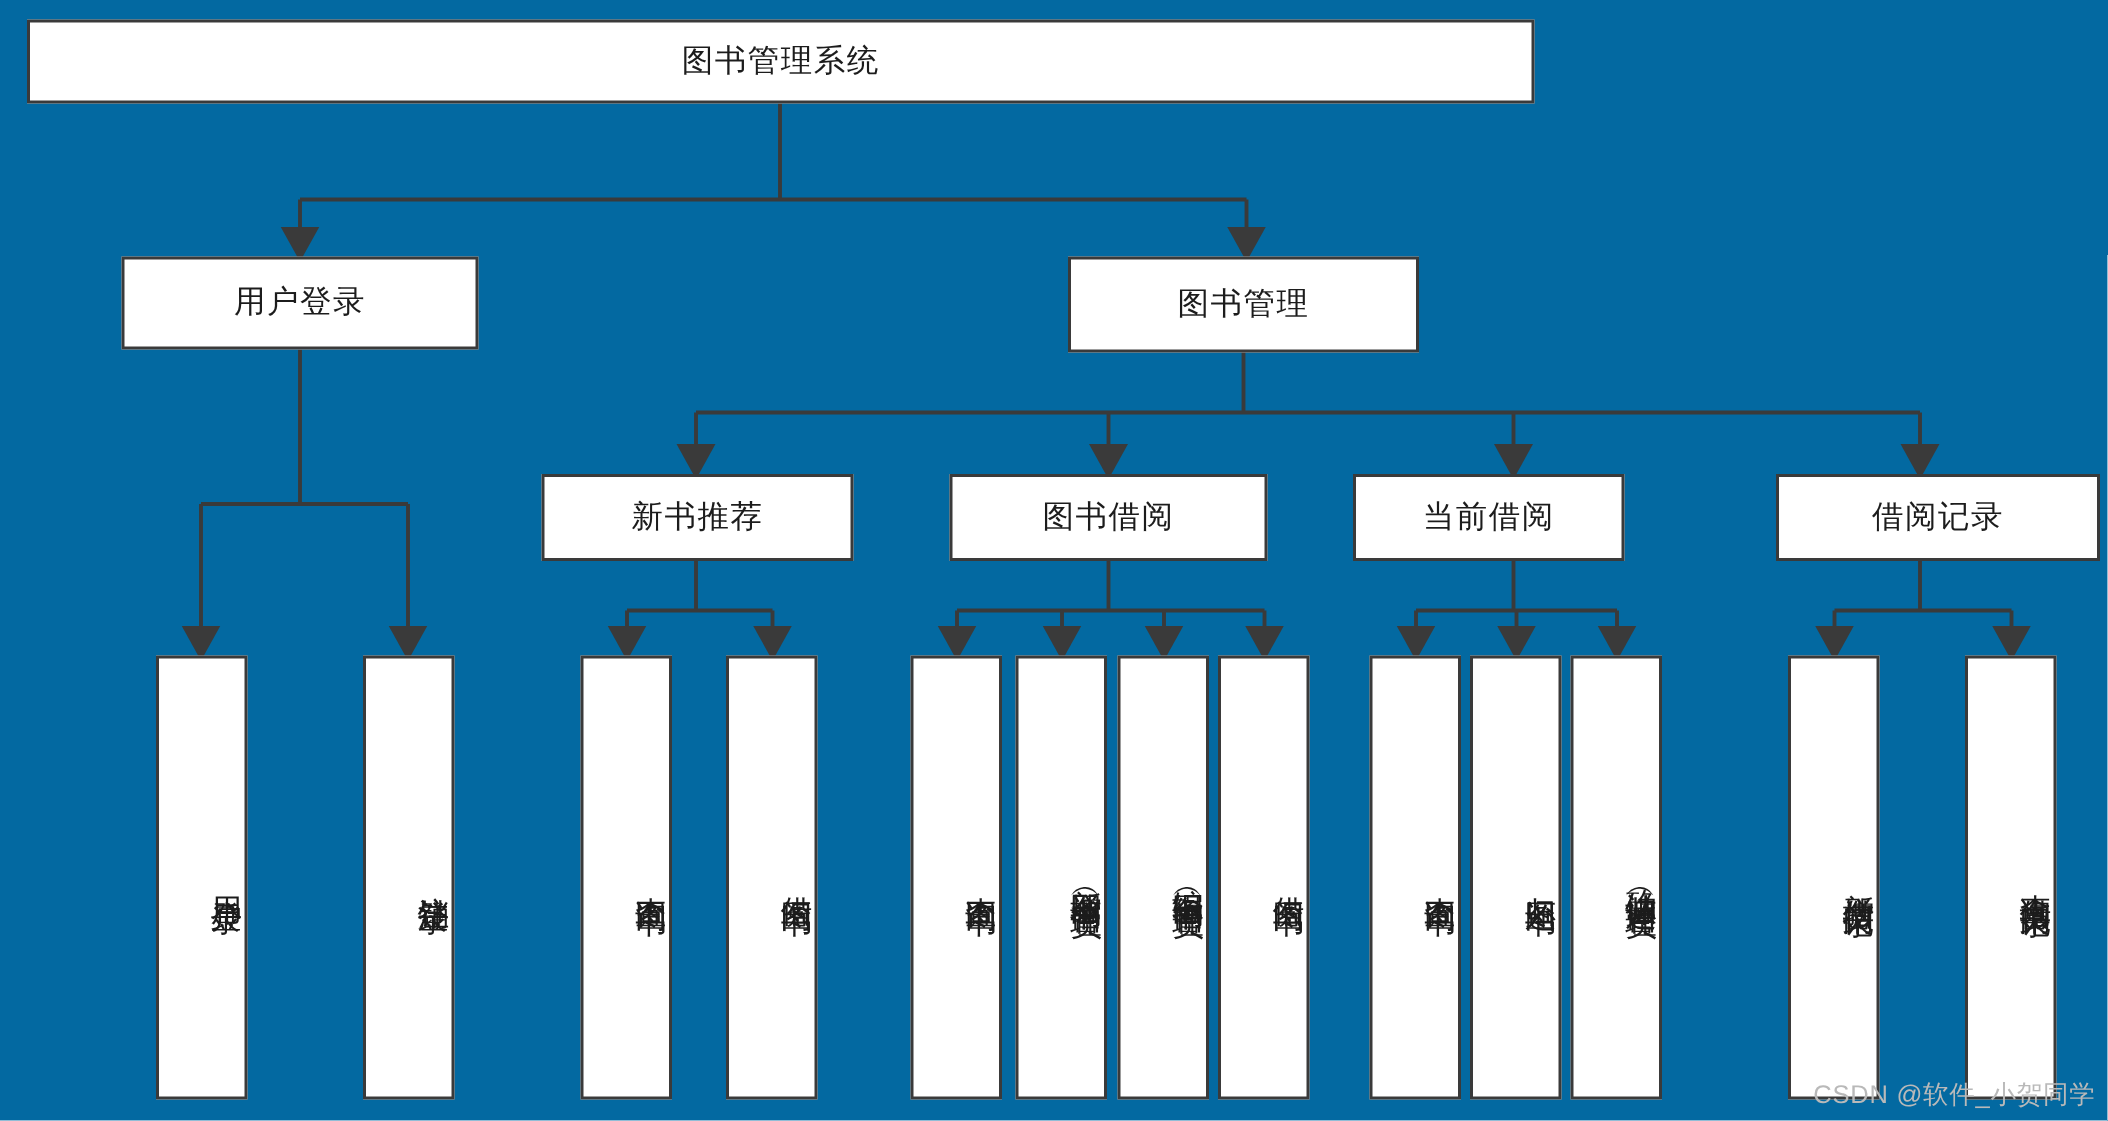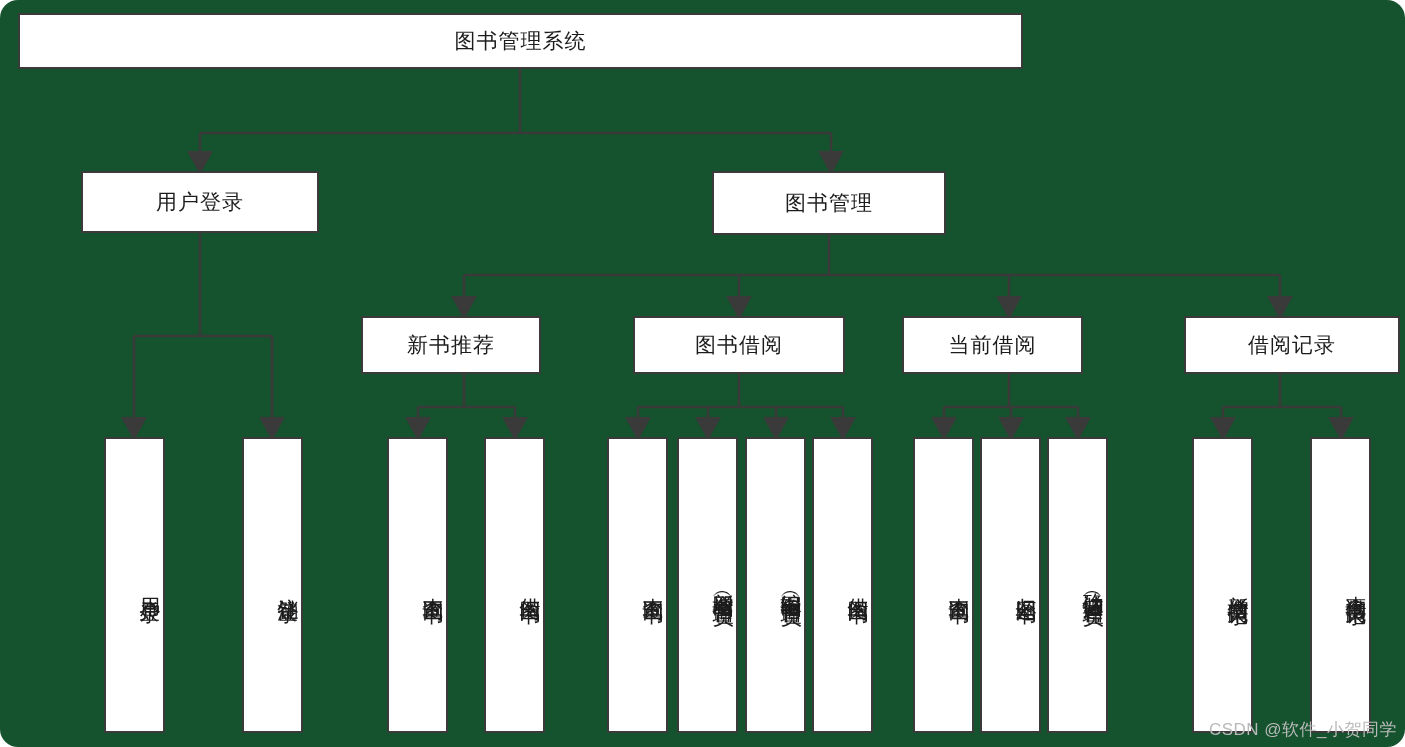--- a/index.html
+++ b/index.html
@@ -7,23 +7,22 @@
     padding: 0;
     background: #ffffff;
   }
   body {
     font-family: "Liberation Sans", "DejaVu Sans", sans-serif;
   }
   #canvas {
     position: relative;
     width: 1405px;
     height: 747px;
-    background: #14532d;
+    background: #0369a1;
     overflow: hidden;
-    border-radius: 18px;
   }
   #wires {
     position: absolute;
     left: 0;
     top: 0;
     width: 1405px;
     height: 747px;
     pointer-events: none;
   }
   .node {
@@ -128,21 +127,21 @@
     <span>图书管理系统</span>
   </div>
 
   <div class="node h" id="node-l2-0" style="left: 81px; top: 171px; width: 238px; height: 62px;">
     <span>用户登录</span>
   </div>
   <div class="node h" id="node-l2-1" style="left: 712px; top: 171px; width: 234px; height: 64px;">
     <span>图书管理</span>
   </div>
 
-  <div class="node h" id="node-l3-0" style="left: 361px; top: 316px; width: 180px; height: 58px;">
+  <div class="node h" id="node-l3-0" style="left: 361px; top: 316px; width: 208px; height: 58px;">
     <span>新书推荐</span>
   </div>
   <div class="node h" id="node-l3-1" style="left: 633px; top: 316px; width: 212px; height: 58px; text-align: center;">
     <span>图书借阅</span>
   </div>
   <div class="node h" id="node-l3-2" style="left: 902px; top: 316px; width: 181px; height: 58px;">
     <span>当前借阅</span>
   </div>
   <div class="node h" id="node-l3-3" style="left: 1172px; top: 316px; width: 216px; height: 58px; margin-left: 12px;">
     <span>借阅记录</span>

